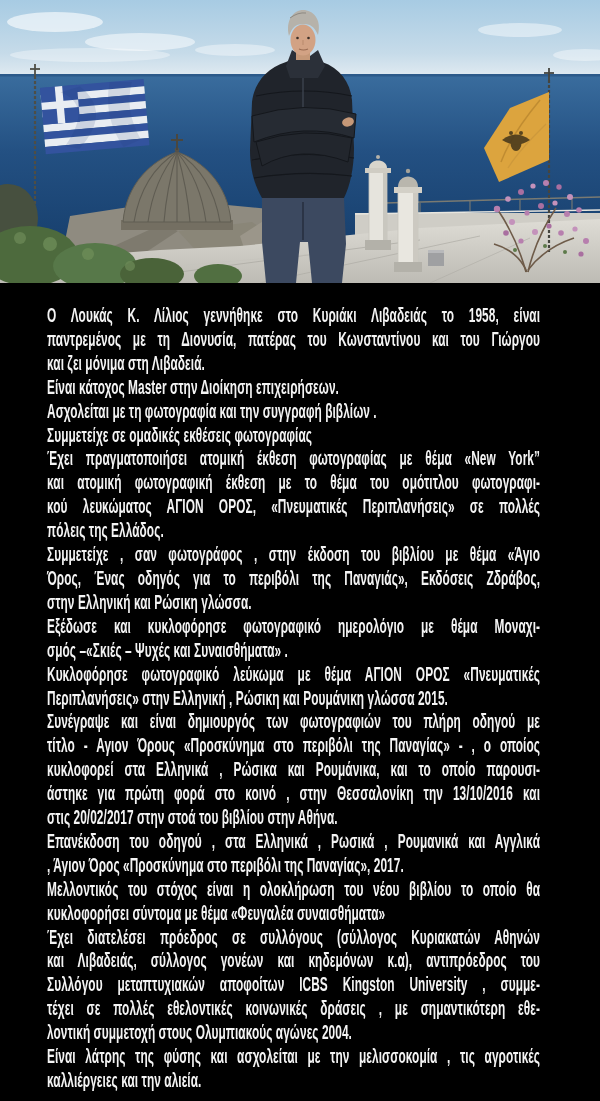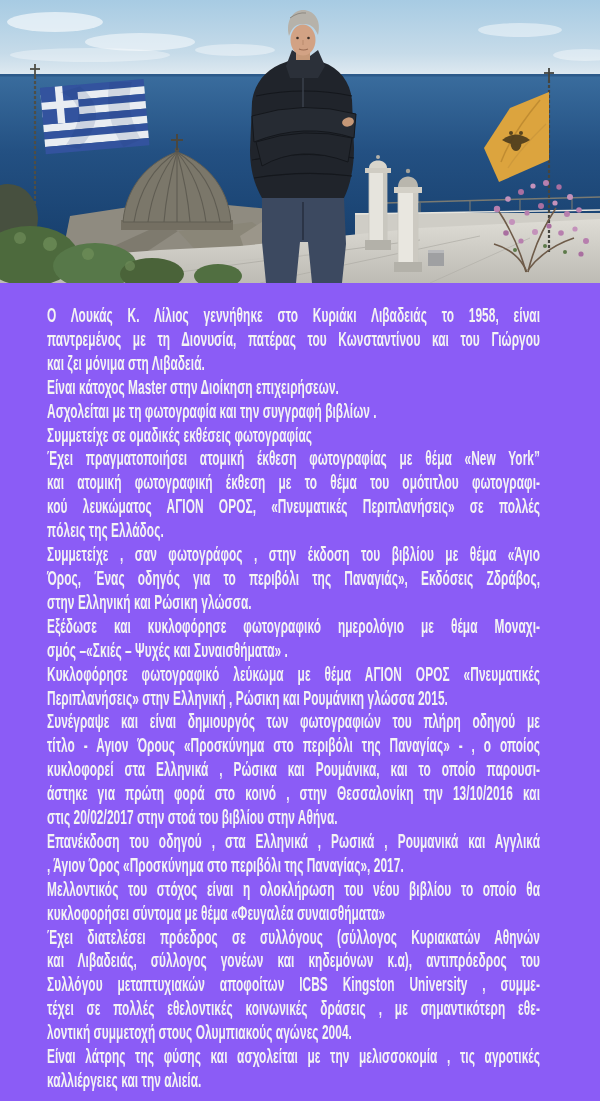--- a/index.html
+++ b/index.html
@@ -1,16 +1,16 @@
 <!DOCTYPE html>
 <html><head>
 <meta charset="utf-8">
 <style>
   html,body{margin:0;padding:0;background:#131313;}
-  .page{position:relative;width:600px;height:1101px;background:#8b5cf6;overflow:hidden;
+  .page{position:relative;width:600px;height:1101px;background:#000000;overflow:hidden;
         font-family:"Liberation Sans", sans-serif;}
   .photo{position:absolute;left:0;top:0;width:600px;height:283px;}
   .photo svg{display:block;}
   .bio{position:absolute;left:47px;top:304px;width:830px;
        transform:scaleX(0.594);transform-origin:0 0;
        font-family:"Liberation Sans", sans-serif;font-weight:700;font-size:20px;
        line-height:23.9px;color:#f4f4f4;letter-spacing:0.1px;}
   .bio .line{text-align:justify;text-align-last:justify;white-space:nowrap;}
   .bio .line.end{text-align:left;text-align-last:left;}
 </style>

